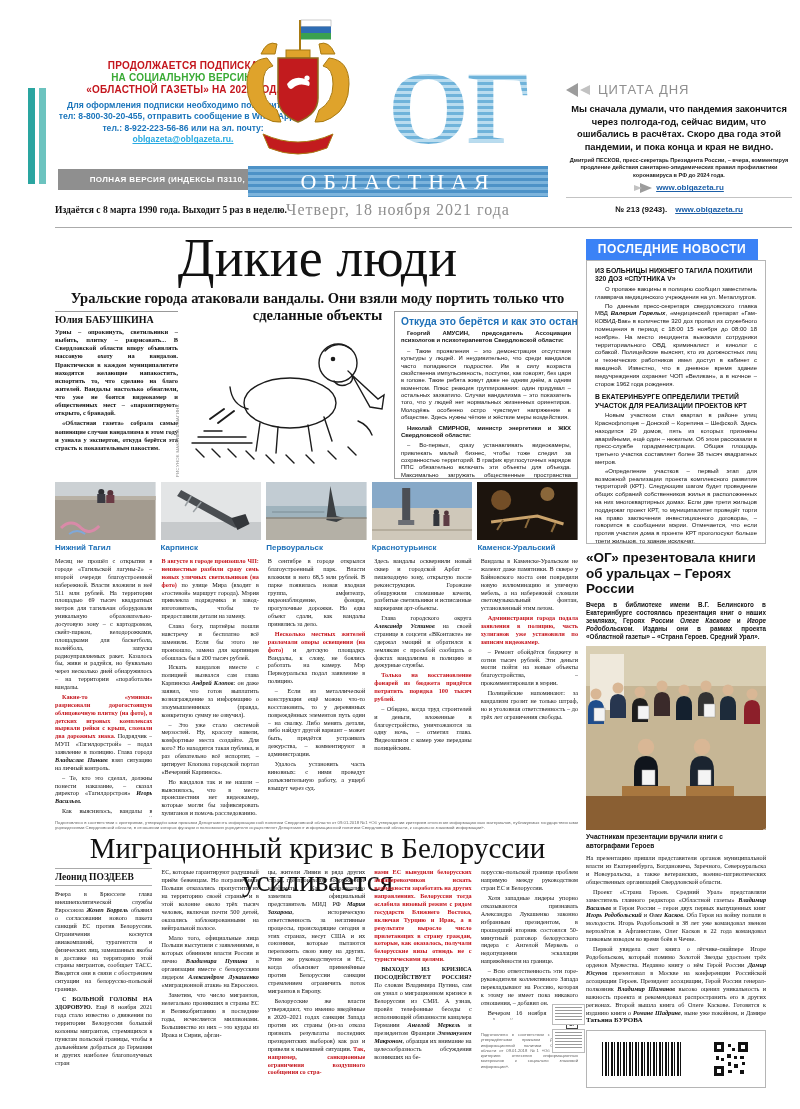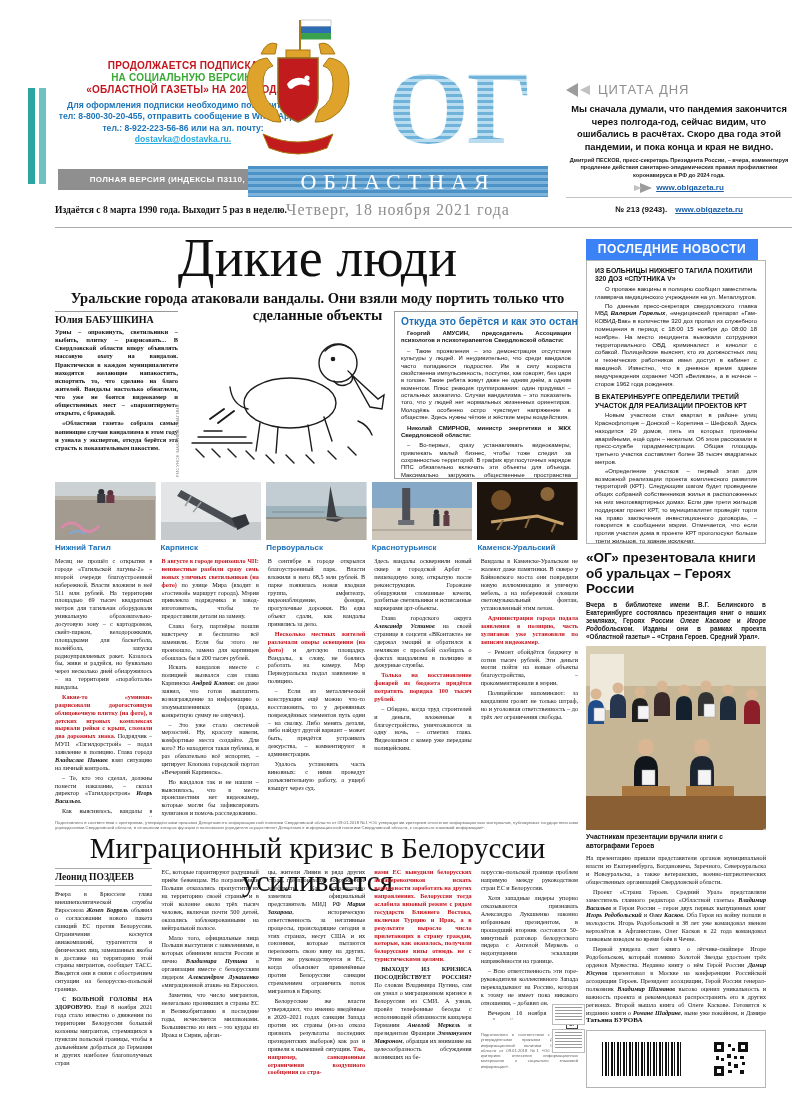--- a/index.html
+++ b/index.html
@@ -124,21 +124,21 @@
 
 <div class="sheet">
 
   <div class="color-bar" style="left:28px;background:#2aa5a0"></div>
   <div class="color-bar" style="left:39px;background:#6cc3bf"></div>
 
   <div class="sub-box">
     <div class="sub-l" style="color:#c4161d">ПРОДОЛЖАЕТСЯ ПОДПИСКА</div>
     <div class="sub-l" style="color:#3aaa35">НА СОЦИАЛЬНУЮ ВЕРСИЮ</div>
     <div class="sub-l" style="color:#c4161d">«ОБЛАСТНОЙ ГАЗЕТЫ» НА 2022 ГОД.</div>
-    <div class="sub-info"><span>Для оформления подписки необходимо позвонить по тел: 8-800-30-20-455, отправить сообщение в WhatsApp по тел.: 8-922-223-56-86 или на эл. почту: </span><span class="mail">dostavka@dostavka.ru.</span></div>
+    <div class="sub-info"><span>Для оформления подписки необходимо позвонить по тел: 8-800-30-20-455, отправить сообщение в WhatsApp по тел.: 8-922-223-56-86 или на эл. почту: </span><span class="mail">oblgazeta@oblgazeta.ru.</span></div>
   </div>
   <div class="full-bar">ПОЛНАЯ ВЕРСИЯ (ИНДЕКСЫ П3110, П2846)</div>
   <div class="founded">Издаётся с 8 марта 1990 года. Выходит 5 раз в неделю.</div>
 
   <div class="crest">
     <svg viewBox="0 0 110 148">
       <line x1="57" y1="6" x2="57" y2="42" stroke="#a87a12" stroke-width="2"></line>
       <rect x="58" y="6" width="30" height="6.5" fill="#ffffff" stroke="#999" stroke-width="0.5"></rect>
       <rect x="58" y="12.5" width="30" height="6.5" fill="#2e6db4"></rect>
       <rect x="58" y="19" width="30" height="6.5" fill="#3aa14f"></rect>

